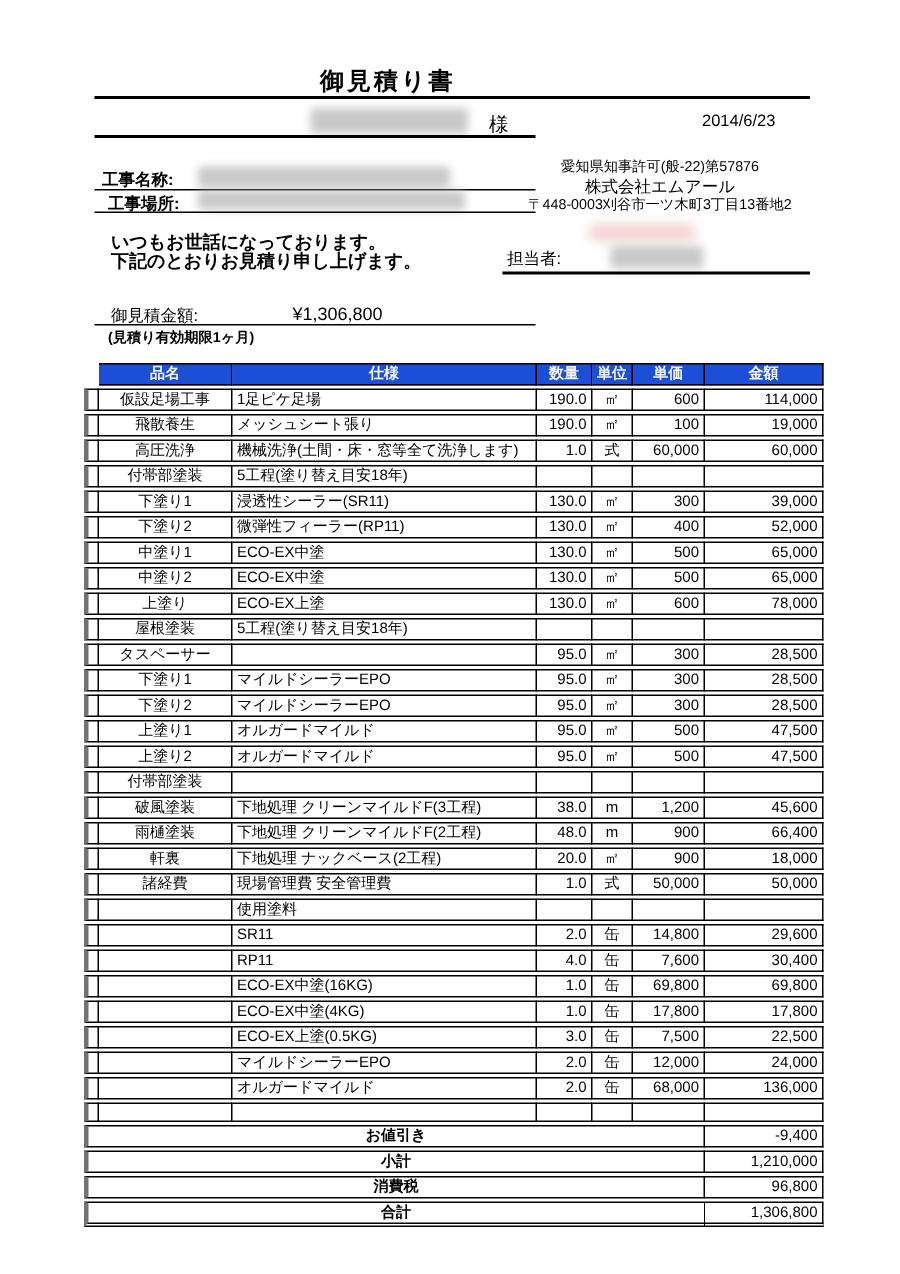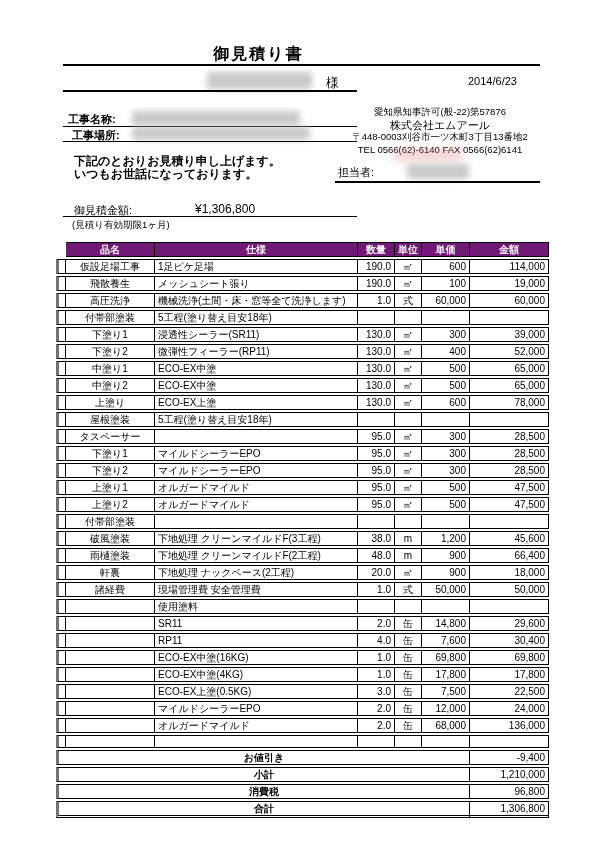--- a/index.html
+++ b/index.html
@@ -52,21 +52,21 @@
   .company .co-name    { font-size:11px; }
   .company .co-address { font-size:9.5px; }
   .company .co-tel     { font-size:9.5px; }
 
   .greeting { position:absolute; left:74px; top:155px; font-size:12px; line-height:13px; font-weight:bold; }
 
   .lbl-contact { position:absolute; left:338px; top:165px; font-size:11px; }
 
   .lbl-amount { position:absolute; left:74px;  top:203px; font-size:11px; font-weight:normal; }
   .val-amount { position:absolute; left:195px; top:202px; font-size:12px; }
-  .validity   { position:absolute; left:72px;  top:219px; font-size:9.5px; }
+  .validity   { position:absolute; left:72px;  top:219px; font-size:9.5px;font-weight:bold; }
 
   
   table.estimate {
     position:absolute; left:56px; top:240px;
     border-collapse:separate; border-spacing:0 2px;
     font-size:10px; table-layout:fixed;
   }
   col.c-gutter { width:7px; }
   col.c-name   { width:89px; }
   col.c-spec   { width:203px; }
@@ -76,21 +76,21 @@
   col.c-amount { width:79px; }
 
   .estimate th, .estimate td {
     border:1px solid #000; border-left:none;
     height:13px; padding:0 3px; overflow:hidden; white-space:nowrap;
     line-height:13px;
   }
   .estimate th:first-child, .estimate td:first-child { border-left:3px solid #737373; }
 
   .estimate thead th {
-    background:#701a75; color:#f4f4f4; font-weight:bold;
+    background:#1d4ed8; color:#f4f4f4; font-weight:bold;
     text-align:center; font-size:10px; border-color:#000;
   }
   .estimate thead th.h-gutter { background:transparent; border:none; }
 
   .estimate td.c-name { text-align:center;margin-left:36px; }
   .estimate td.c-spec { text-align:left; }
   .estimate td.c-qty    { text-align:right; }
   .estimate td.c-unit   { text-align:center; padding:0 1px; }
   .estimate td.c-price  { text-align:right; }
   .estimate td.c-amount { text-align:right; }
@@ -116,27 +116,26 @@
   <div class="rule rule-name"></div>
 
   <span class="lbl-place">工事場所:</span>
   <div class="redacted red-place"></div>
   <div class="rule rule-place"></div>
 
   <div class="company">
     <div class="co-license">愛知県知事許可(般-22)第57876</div>
     <div class="co-name">株式会社エムアール</div>
     <div class="co-address">〒448-0003刈谷市一ツ木町3丁目13番地2</div>
-    <div class="co-tel">TEL 0566(62)-6140 FAX 0566(62)6141</div>
   </div>
   <div class="stamp-smudge"></div>
 
   <div class="greeting">
+    <div>いつもお世話になっております。</div>
     <div>下記のとおりお見積り申し上げます。</div>
-    <div>いつもお世話になっております。</div>
   </div>
 
   <span class="lbl-contact">担当者:</span>
   <div class="redacted red-contact"></div>
   <div class="rule rule-contact"></div>
 
   <span class="lbl-amount">御見積金額:</span>
   <span class="val-amount">¥1,306,800</span>
   <div class="rule rule-amount"></div>
   <div class="validity">(見積り有効期限1ヶ月)</div>

